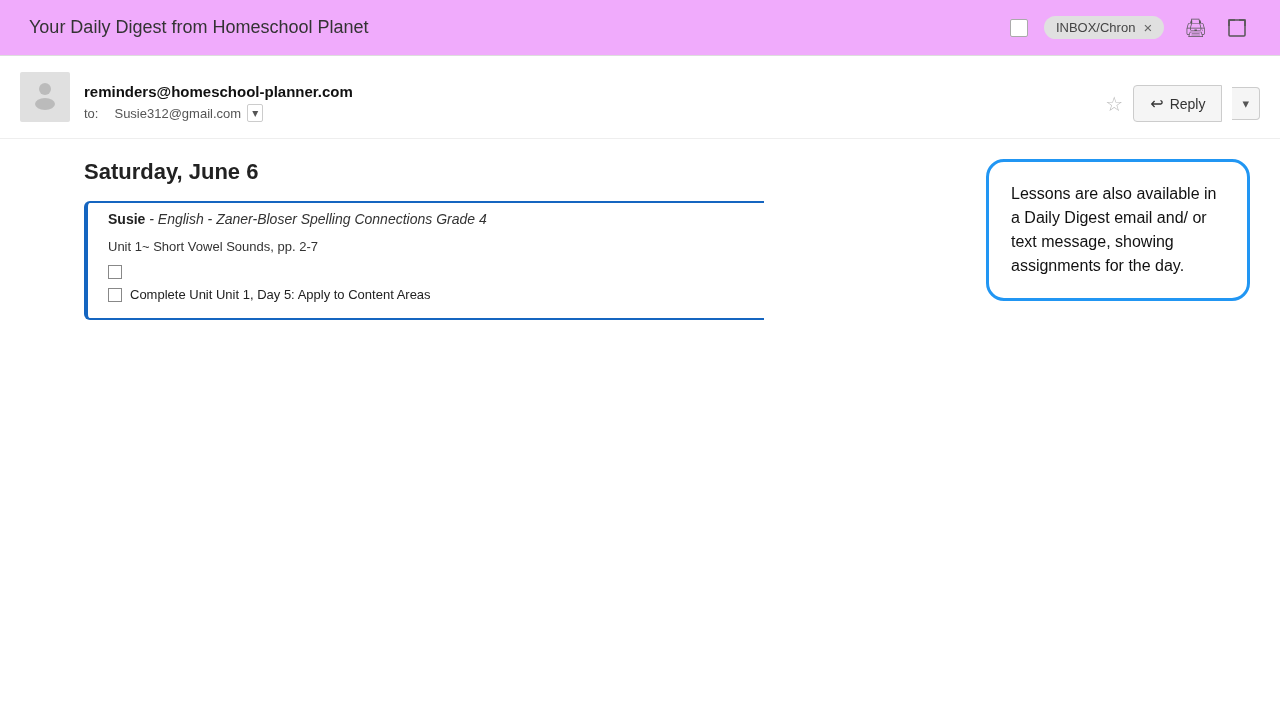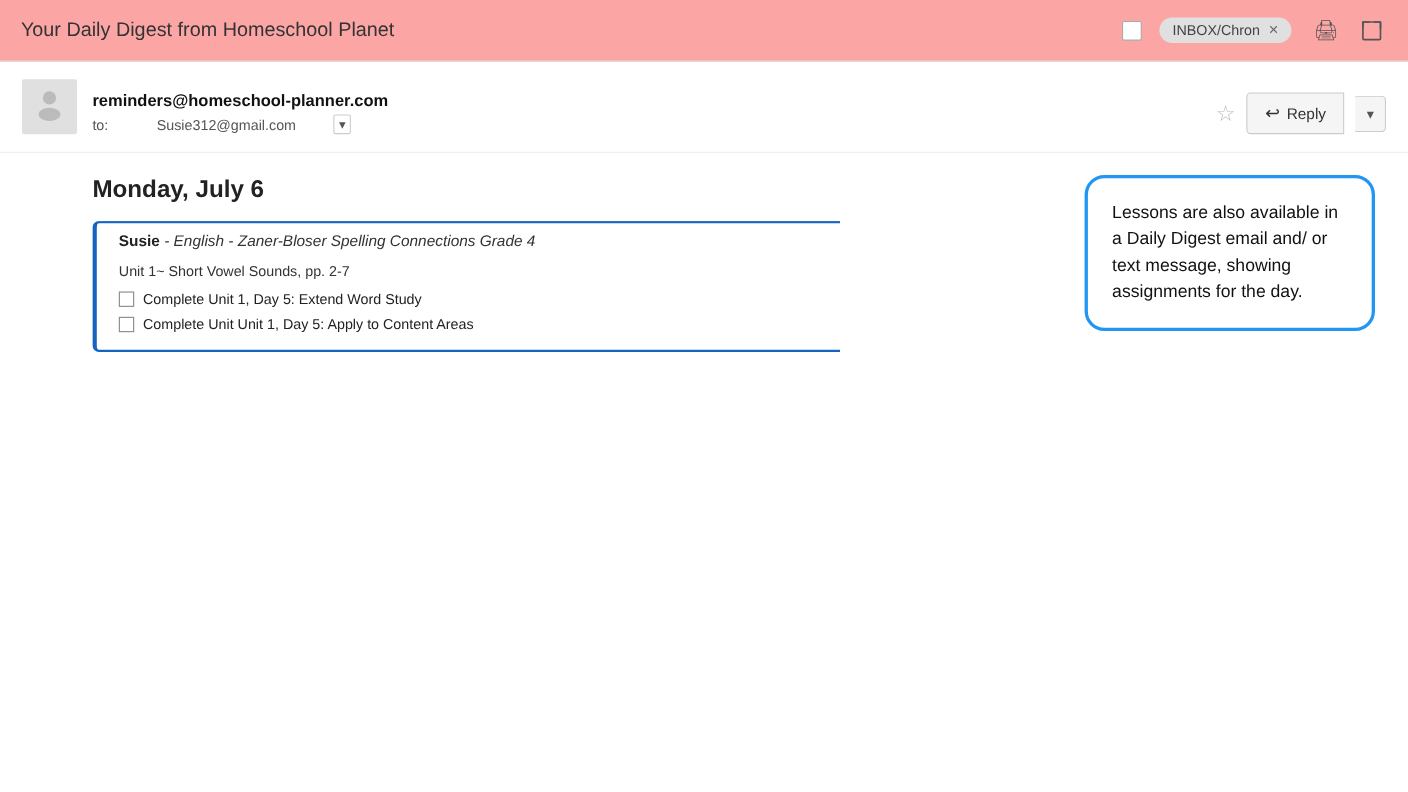--- a/index.html
+++ b/index.html
@@ -10,23 +10,23 @@
       font-size: 14px;
       width: 1280px;
       height: 720px;
       overflow: hidden;
     }
 
     
     .top-bar {
       display: flex;
       align-items: center;
-      padding: 10px 19px;
+      padding: 10px 29px;
       border-bottom: 1px solid #ddd;
-      background: #fca5a5;
+      background: #f0abfc;
       height: 56px;
     }
     .top-bar-title {
       font-size: 18px;
       font-weight: 400;
       color: #333;
       flex: 1;
     }
     .top-bar-checkbox {
       width: 18px;
@@ -100,21 +100,20 @@
       font-weight: bold;
       font-size: 15px;
       color: #111;
     }
     .recipient-row {
       display: flex;
       align-items: center;
       margin-top: 4px;
       color: #555;
       font-size: 13px;
-      gap: 28px;
     }
     .recipient-dropdown {
       margin-left: 6px;
       border: 1px solid #ccc;
       border-radius: 2px;
       background: #fff;
       padding: 1px 4px;
       cursor: pointer;
       font-size: 12px;
       color: #555;
@@ -310,33 +309,32 @@
 
 <div class="email-body">
 
   
   <div class="tooltip-box">
     <span>Lessons are also available in a Daily Digest email and/ or text message, showing assignments for the day.</span>
   </div>
 
 
 
-  <div class="day-heading">Monday, July 6</div>
+  <div class="day-heading">Saturday, June 6</div>
 
   
   <div class="assignment-card">
     <div class="assignment-header">
       <span class="student-name">Susie</span>
       <span class="course-info">- English - Zaner-Bloser Spelling Connections Grade 4</span>
     </div>
     <div class="unit-title">Unit 1~ Short Vowel Sounds, pp. 2-7</div>
 
     <div class="task-item">
       <div class="task-checkbox"></div>
-      <span class="task-label">Complete Unit 1, Day 5: Extend Word Study</span>
     </div>
     <div class="task-item">
       <div class="task-checkbox"></div>
       <span class="task-label">Complete Unit Unit 1, Day 5: Apply to Content Areas</span>
     </div>
   </div>
 
 </div>
 
 </body></html>

